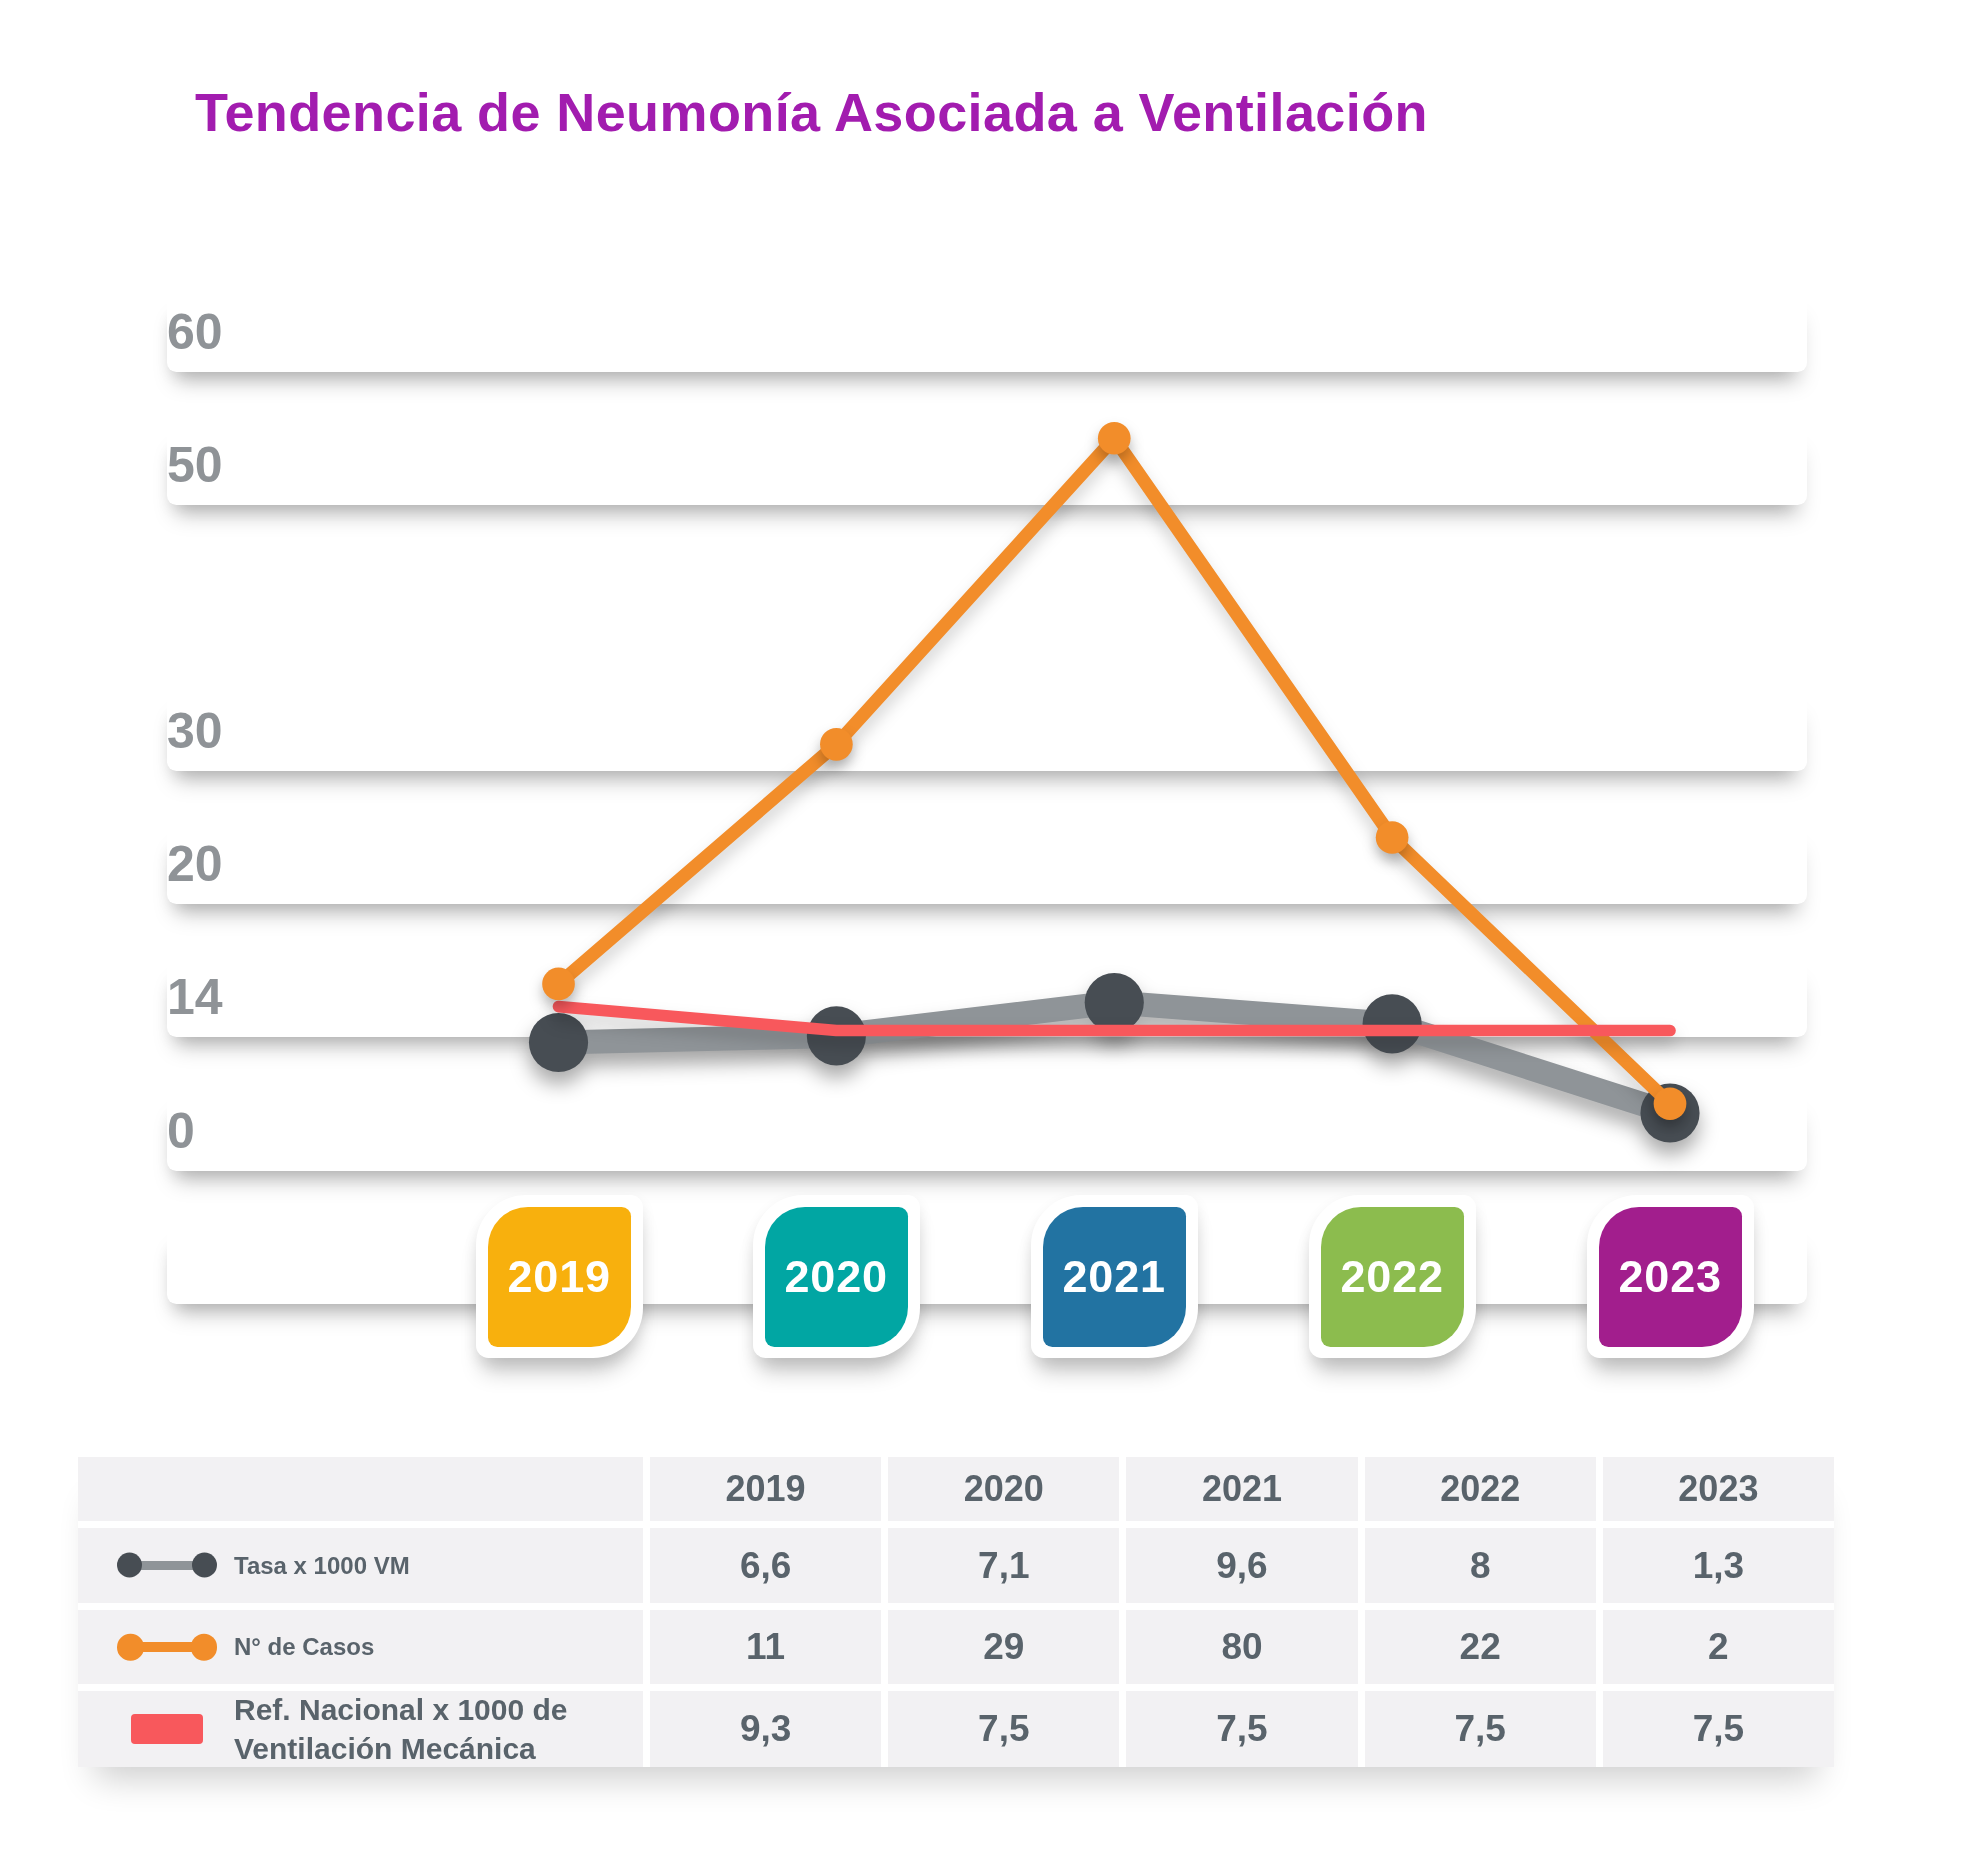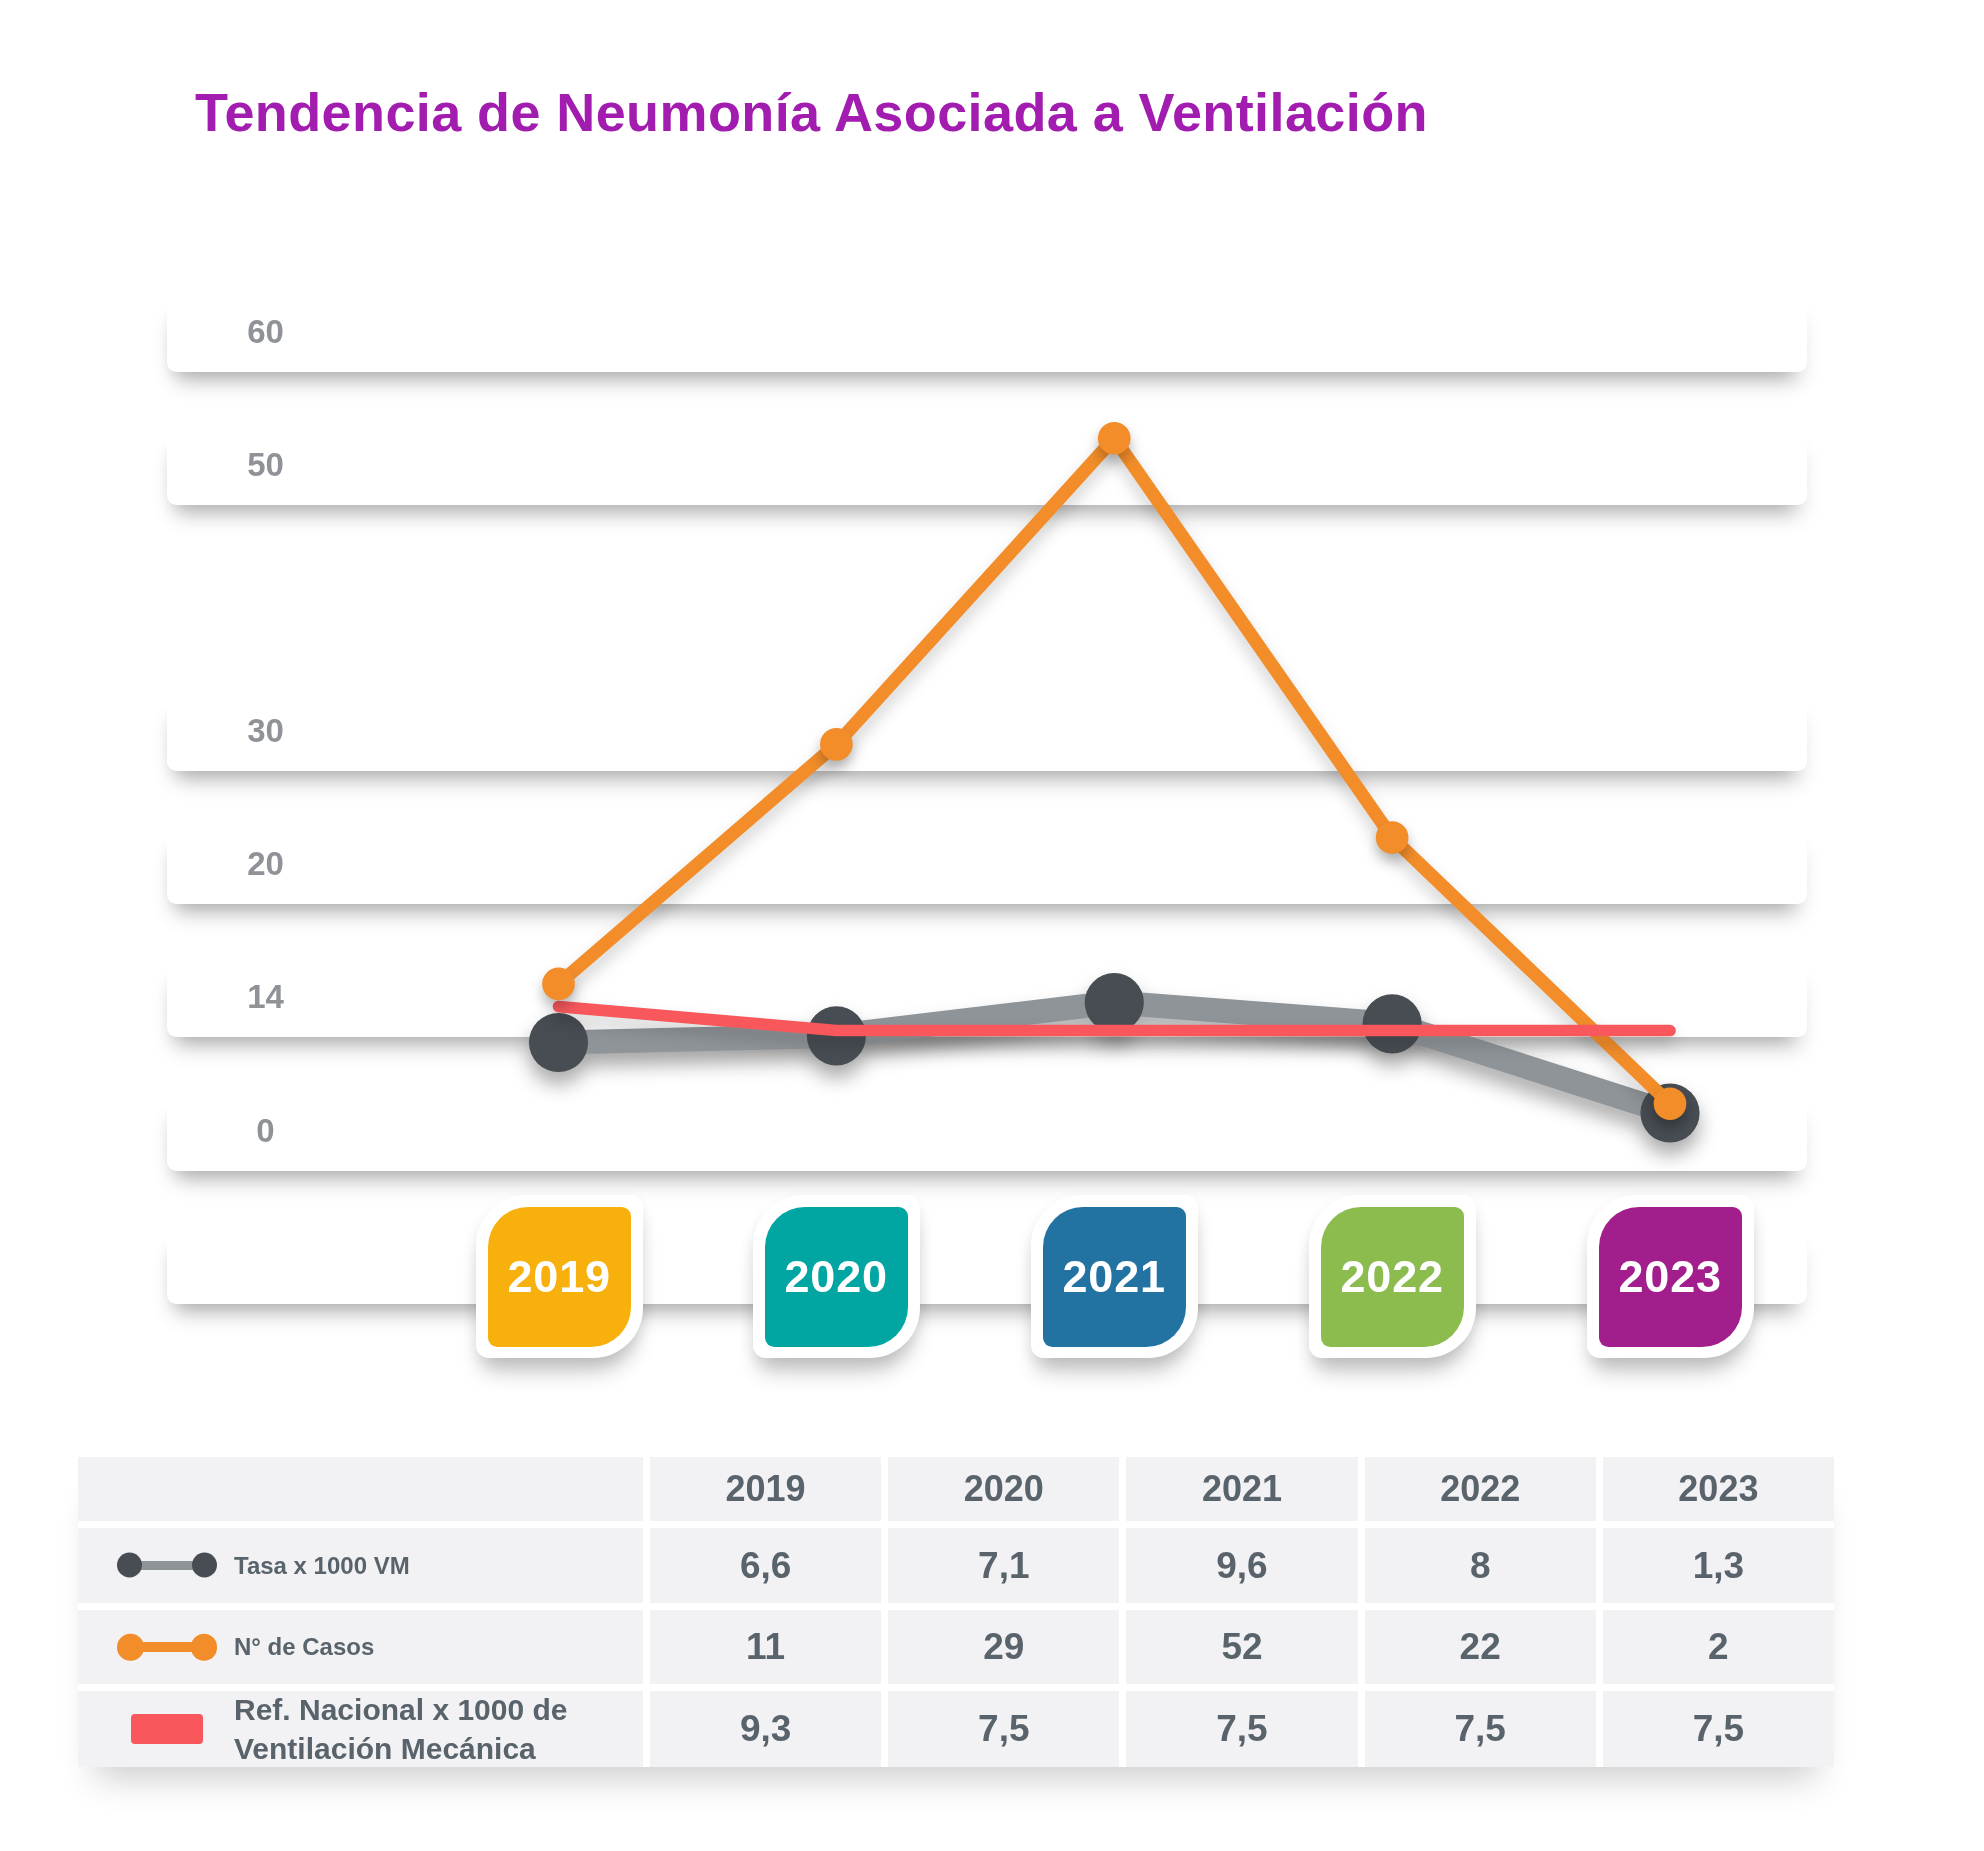--- a/index.html
+++ b/index.html
@@ -14,21 +14,21 @@
   }
   
   .bands{position:absolute;left:167px;top:292px;width:1640px;height:1020px;z-index:1;}
   .band{
     position:absolute;left:0;width:1640px;height:80px;background:#ffffff;border-radius:9.3px;
     box-shadow:0 18.7px 20px -9.3px rgba(0,0,0,.26), -7.8px 14px 15.6px -12.5px rgba(0,0,0,.12);
   }
   .b0{top:0}.b1{top:133px}.b2{top:266px}.b3{top:399px}.b4{top:532px}.b5{top:665px}.b6{top:799px}.b7{top:932px}
   .ylab{
     position:absolute;left:0;top:0;width:197px;height:80px;line-height:80px;
-    text-align:center;font-size:33px;font-weight:bold;color:#8F9397;
+    text-align:left;font-size:50px;font-weight:bold;color:#8F9397;
   }
   
   .chart-svg{position:absolute;left:167px;top:292px;z-index:2;pointer-events:none;}
   .gray-sh{filter:drop-shadow(0 16px 12px rgba(0,0,0,.33));}
   .line-sh{filter:drop-shadow(0 12px 10px rgba(0,0,0,.18));}
   .orange-sh{filter:drop-shadow(0 10px 8px rgba(0,0,0,.25));}
   
   .tag{
     position:absolute;top:1195px;width:167px;height:163px;background:#ffffff;
     border-radius:50px 12.5px 50px 12.5px;z-index:3;
@@ -166,21 +166,21 @@
       <span class="licon">
         <span class="dumb orange" style="background-color: rgb(242, 141, 42);">
           <span class="dot l" style="background-color: rgb(242, 141, 42);"></span>
           <span class="dot r" style="background-color: rgb(242, 141, 42);"></span>
         </span>
       </span>
       <span class="llabel">N° de Casos</span>
     </div>
     <div class="cell vcell">11</div>
     <div class="cell vcell">29</div>
-    <div class="cell vcell">52</div>
+    <div class="cell vcell">80</div>
     <div class="cell vcell">22</div>
     <div class="cell vcell">2</div>
 
     <div class="cell lcell">
       <span class="licon">
         <span class="redbar" style="background-color: rgb(248, 88, 92);"></span>
       </span>
       <span class="llabel small">Ref. Nacional x 1000 de Ventilación Mecánica</span>
     </div>
     <div class="cell vcell">9,3</div>

